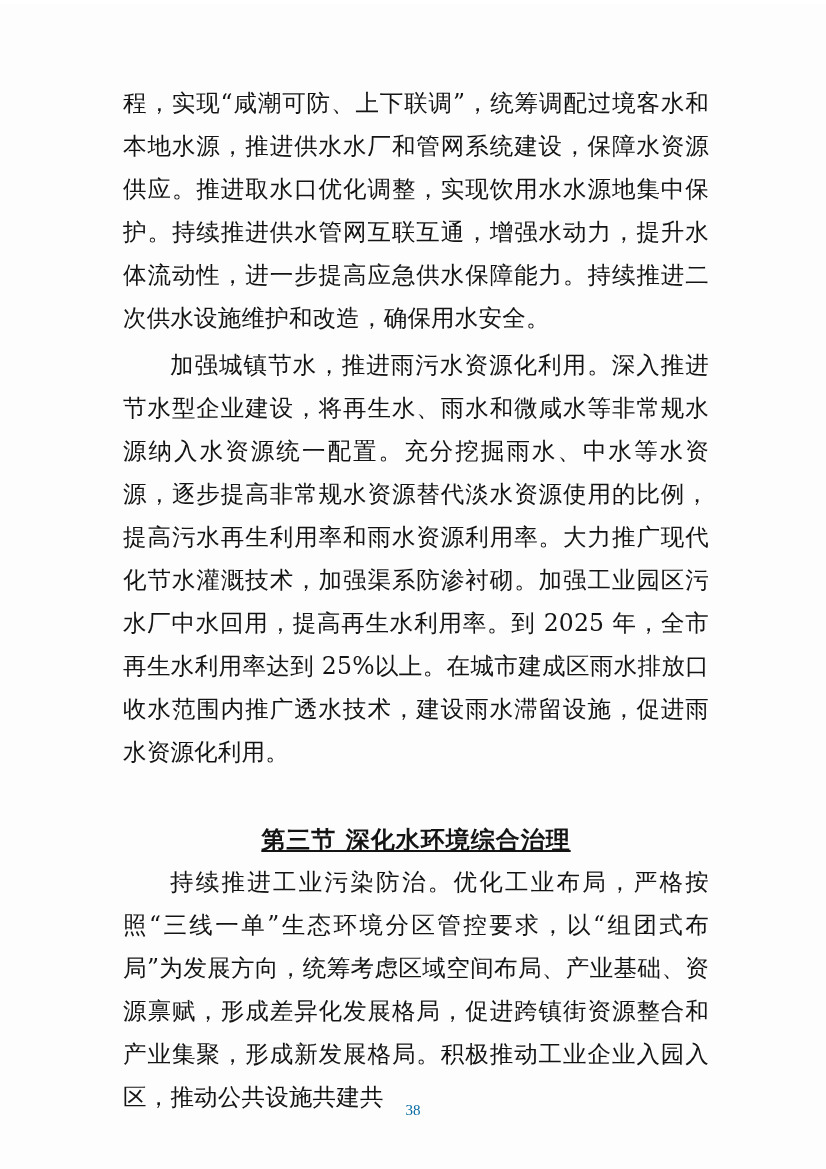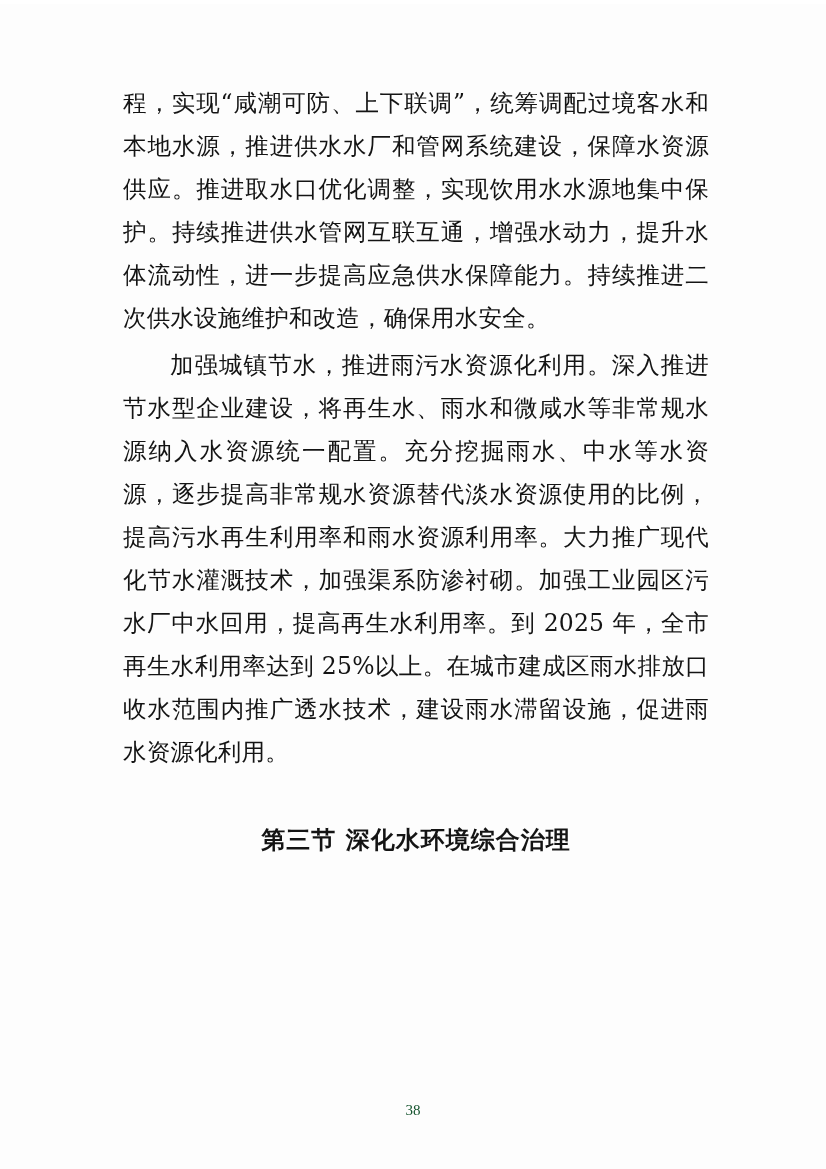--- a/index.html
+++ b/index.html
@@ -42,36 +42,37 @@
   .lead {
     font-weight: normal;
   }
   .section-heading {
     font-size: 24px;
     line-height: 43px;
     font-weight: bold;
     text-align: center;
     margin: 0;
     letter-spacing: 1px;
+    text-decoration: underline;
   }
   .spacer-lg {
     height: 44px;
   }
   .spacer-sm {
     height: 4px;
   }
   .page-number {
     position: absolute;
     left: 0;
     top: 1098px;
     width: 826px;
     text-align: center;
     font-size: 15px;
     font-family: "DejaVu Serif", "Liberation Serif", serif;
-    color: #14532d;
+    color: #0369a1;
   }
   .num {
     font-family: "Liberation Serif", serif;
   }
 </style>
 </head>
 <body>
 
 <div class="page">
 
@@ -80,18 +81,19 @@
     <p class="para">程，实现“咸潮可防、上下联调”，统筹调配过境客水和本地水源，推进供水水厂和管网系统建设，保障水资源供应。推进取水口优化调整，实现饮用水水源地集中保护。持续推进供水管网互联互通，增强水动力，提升水体流动性，进一步提高应急供水保障能力。持续推进二次供水设施维护和改造，确保用水安全。</p>
 
     <div class="spacer-sm"></div>
 
     <p class="para indent"><span class="lead">加强城镇节水，推进雨污水资源化利用。</span><span>深入推进节水型企业建设，将再生水、雨水和微咸水等非常规水源纳入水资源统一配置。充分挖掘雨水、中水等水资源，逐步提高非常规水资源替代淡水资源使用的比例，提高污水再生利用率和雨水资源利用率。大力推广现代化节水灌溉技术，加强渠系防渗衬砌。加强工业园区污水厂中水回用，提高再生水利用率。到 2025 年，全市再生水利用率达到 25%以上。在城市建成区雨水排放口收水范围内推广透水技术，建设雨水滞留设施，促进雨水资源化利用。</span></p>
 
     <div class="spacer-lg"></div>
 
     <h2 class="section-heading">第三节  深化水环境综合治理</h2>
 
+    <p class="para indent"><span class="lead">持续推进工业污染防治。</span><span>优化工业布局，严格按照“三线一单”生态环境分区管控要求，以“组团式布局”为发展方向，统筹考虑区域空间布局、产业基础、资源禀赋，形成差异化发展格局，促进跨镇街资源整合和产业集聚，形成新发展格局。积极推动工业企业入园入区，推动公共设施共建共</span></p>
 
   </div>
 
   <div class="page-number num">38</div>
 
 </div>
 
 </body></html>

